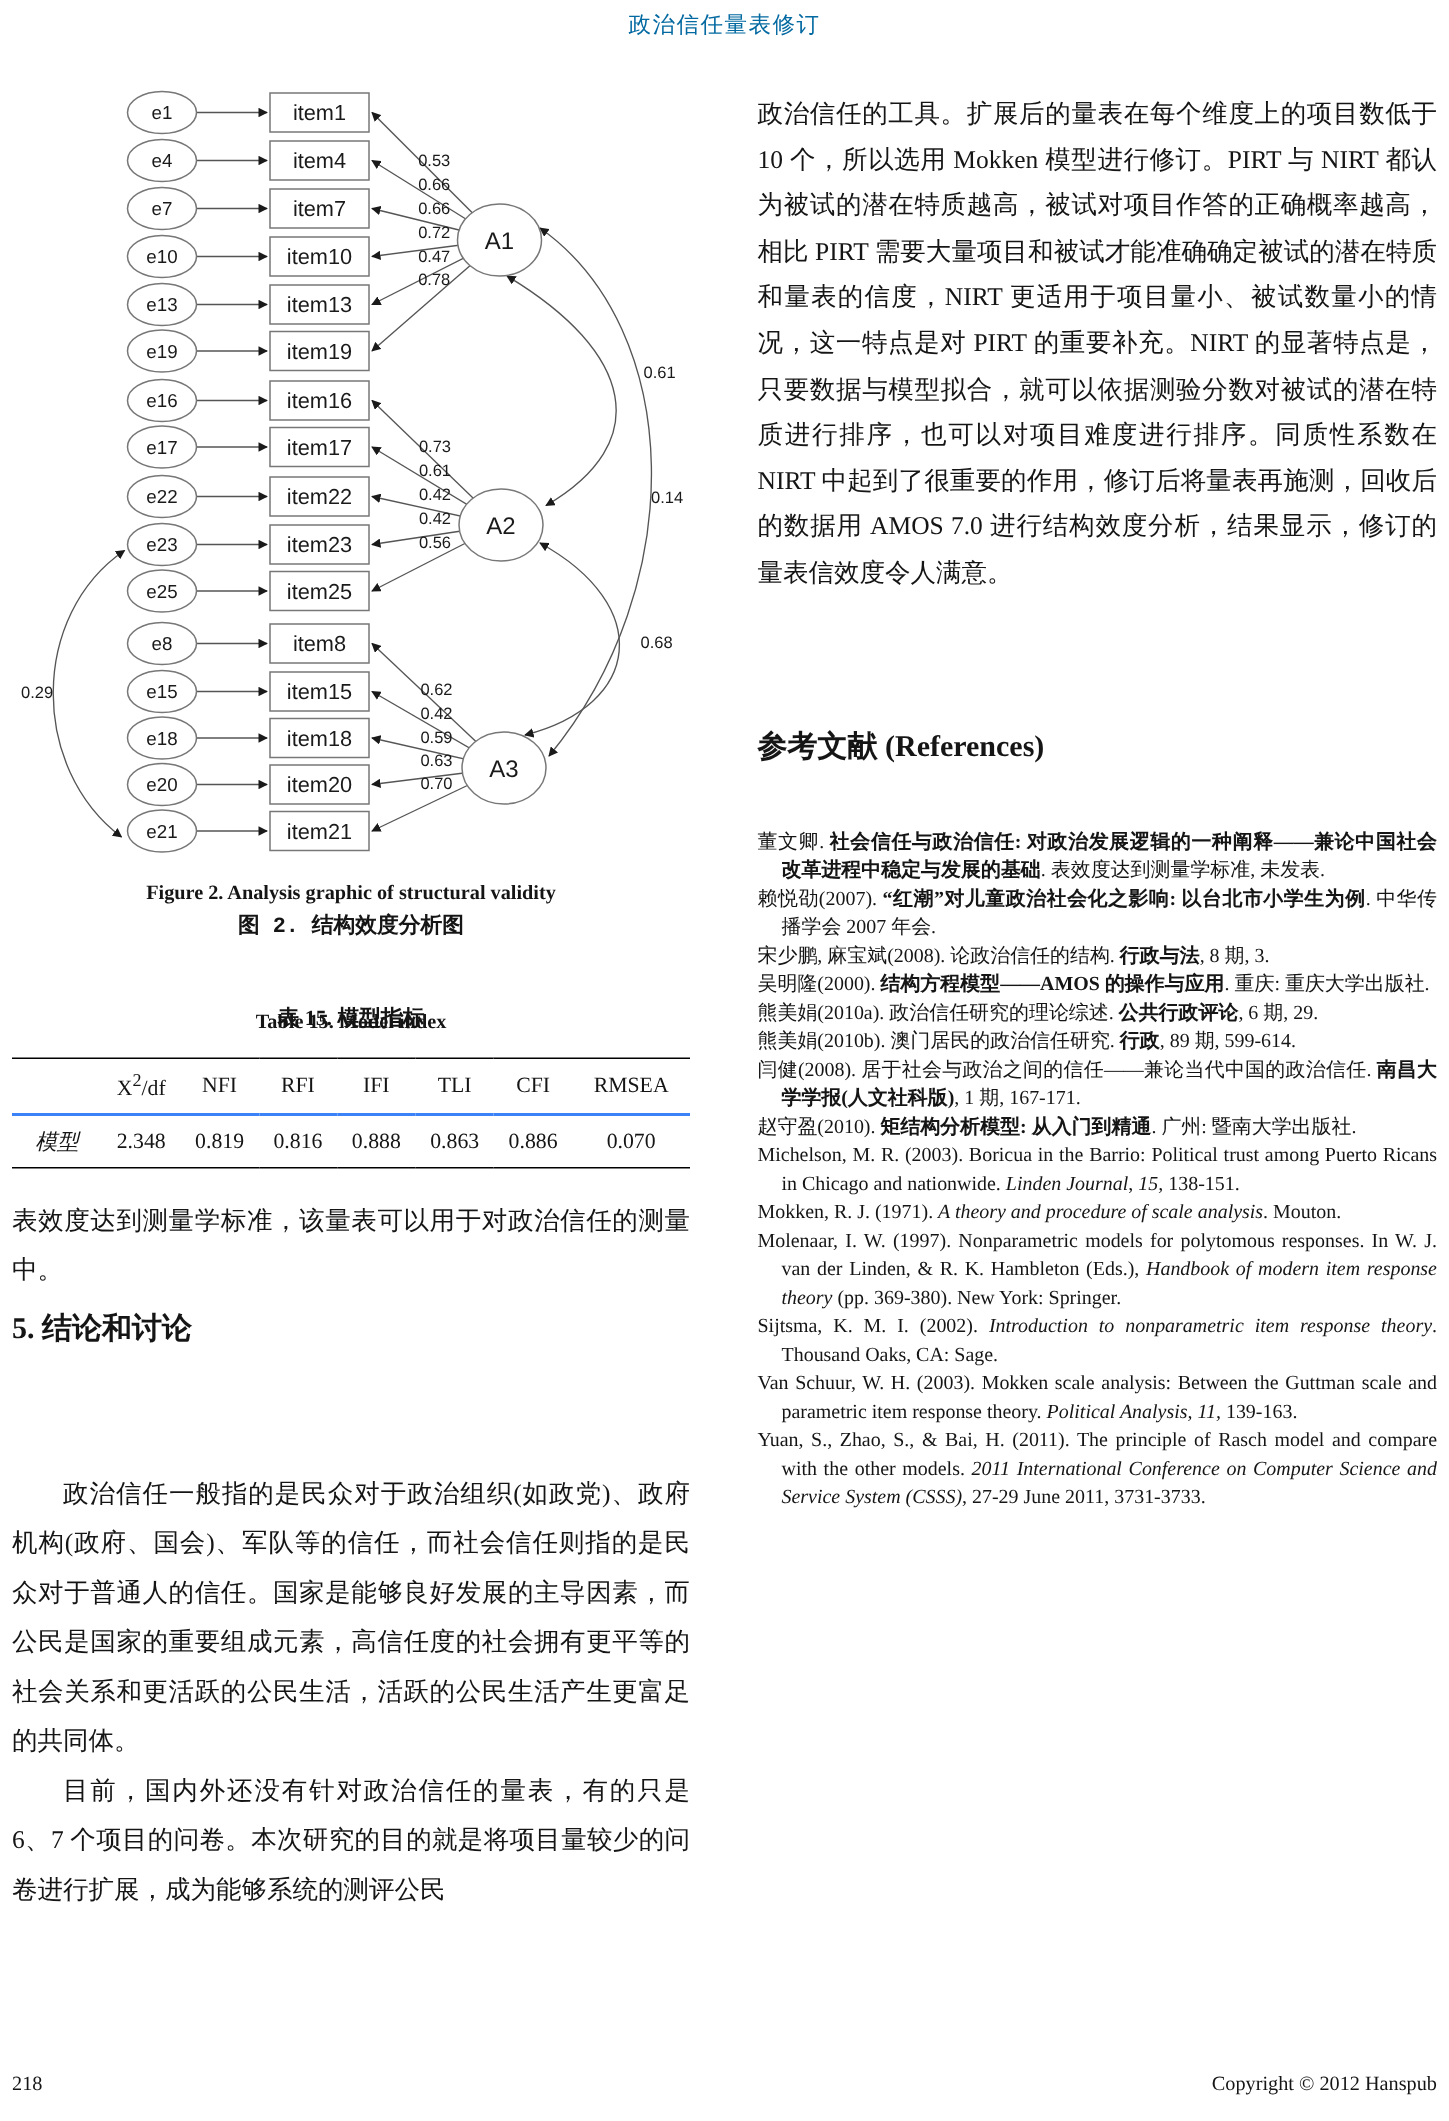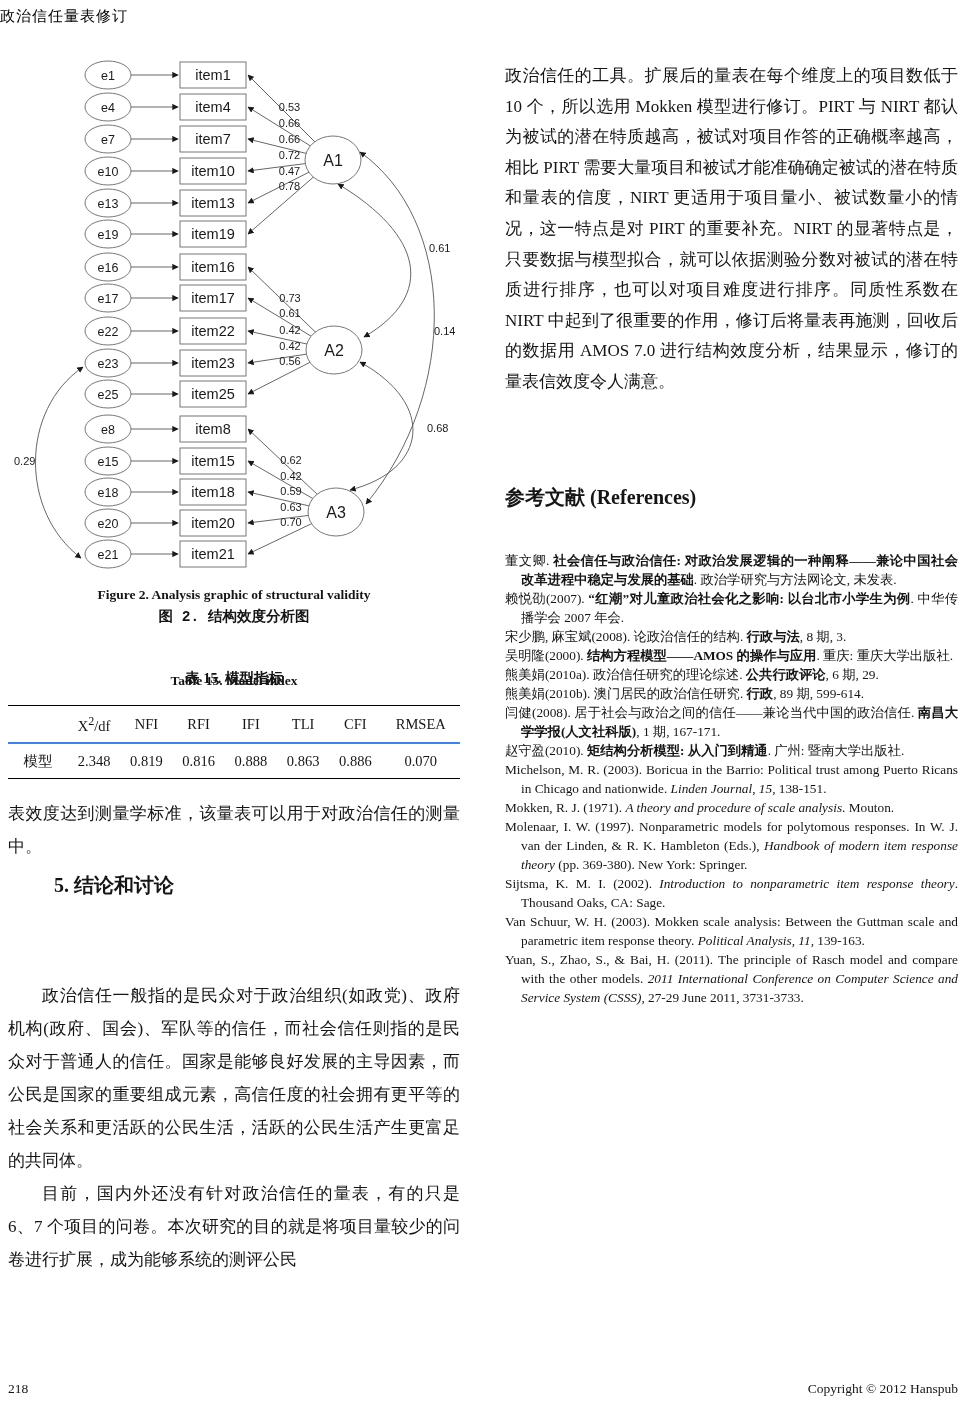--- a/index.html
+++ b/index.html
@@ -1,34 +1,34 @@
 <!DOCTYPE html>
 <html><head>
 <meta charset="utf-8">
 <style>
   html,body{margin:0;padding:0;background:#888;}
   .page{position:relative;width:966px;height:1414px;margin:0 auto;background:#ffffff;
         font-family:"Liberation Serif","DejaVu Serif",serif;color:#151515;overflow:hidden;}
-  .header-title{position:absolute;top:7px;left:0;width:100%;
-        font-size:15px;letter-spacing:1px;color:#000000;}
+  .header-title{position:absolute;top:7px;left:0;width:100%;text-align:center;
+        font-size:15px;letter-spacing:1px;color:#0369a1;}
   
   .sem-svg{position:absolute;left:8px;top:60px;}
   .cap{position:absolute;left:8px;width:452px;text-align:center;font-weight:bold;}
   .cap-en{top:587px;font-size:13.5px;}
   .cap-zh{top:607px;font-size:14.5px;font-family:Liberation Mono, monospace;}
   .tbl-en{top:649px;font-size:13.5px;margin-top:24px;}
   .tbl-zh{top:669px;font-size:14.5px;}
   table.model{position:absolute;left:8px;top:705px;width:452px;border-collapse:collapse;
         font-size:14.5px;border-top:1.6px solid #000;border-bottom:1.6px solid #000;}
   table.model th{font-weight:normal;text-align:center;height:34px;border-bottom:2px solid #3b82f6;}
   table.model td{text-align:center;height:32px;}
-  table.model .rowlab{width:58px;}
+  table.model .rowlab{width:58px;font-style:italic;}
   .body-par{font-size:17px;line-height:33px;text-align:justify;}
   .p-left-1{position:absolute;left:8px;top:797px;width:452px;}
-  .h-section{position:absolute;left:8px;top:872px;font-size:20px;font-weight:bold;margin-left:46px;}
+  .h-section{position:absolute;left:8px;top:872px;font-size:20px;font-weight:bold;}
   .p-left-2{position:absolute;left:8px;top:979px;width:452px;}
   .p-left-2 p{margin:0;text-indent:2em;}
   
   .p-right{position:absolute;left:505px;top:61px;width:453px;font-size:17px;
         line-height:30.6px;text-align:justify;}
   .h-refs{position:absolute;left:505px;top:484px;font-size:20px;font-weight:bold;}
   .refs{position:absolute;left:505px;top:551px;width:453px;font-size:13.3px;
         line-height:19px;text-align:justify;}
   .refs p{margin:0;padding-left:16px;text-indent:-16px;}
   .refs .b{font-weight:bold;}
@@ -226,21 +226,21 @@
   <div class="body-par p-left-2" id="left-paras">
       <p>政治信任一般指的是民众对于政治组织(如政党)、政府机构(政府、国会)、军队等的信任，而社会信任则指的是民众对于普通人的信任。国家是能够良好发展的主导因素，而公民是国家的重要组成元素，高信任度的社会拥有更平等的社会关系和更活跃的公民生活，活跃的公民生活产生更富足的共同体。</p>
       <p>目前，国内外还没有针对政治信任的量表，有的只是 6、7 个项目的问卷。本次研究的目的就是将项目量较少的问卷进行扩展，成为能够系统的测评公民</p>
     </div>
 
   <div class="p-right">政治信任的工具。扩展后的量表在每个维度上的项目数低于 10 个，所以选用 Mokken 模型进行修订。PIRT 与 NIRT 都认为被试的潜在特质越高，被试对项目作答的正确概率越高，相比 PIRT 需要大量项目和被试才能准确确定被试的潜在特质和量表的信度，NIRT 更适用于项目量小、被试数量小的情况，这一特点是对 PIRT 的重要补充。NIRT 的显著特点是，只要数据与模型拟合，就可以依据测验分数对被试的潜在特质进行排序，也可以对项目难度进行排序。同质性系数在 NIRT 中起到了很重要的作用，修订后将量表再施测，回收后的数据用 AMOS 7.0 进行结构效度分析，结果显示，修订的量表信效度令人满意。</div>
 
   <div class="h-refs">参考文献  (References)</div>
 
   <div class="refs" id="refs-list">
-      <p><span class="">董文卿. </span><span class="b">社会信任与政治信任: 对政治发展逻辑的一种阐释——兼论中国社会改革进程中稳定与发展的基础</span><span class="">. 政治学研究与方法网论文, 未发表.</span></p>
+      <p><span class="">董文卿. </span><span class="b">社会信任与政治信任: 对政治发展逻辑的一种阐释——兼论中国社会改革进程中稳定与发展的基础</span><span class="">. 表效度达到测量学标准, 未发表.</span></p>
       <p><span class="">赖悦劭(2007). </span><span class="b">“红潮”对儿童政治社会化之影响: 以台北市小学生为例</span><span class="">. 中华传播学会 2007 年会.</span></p>
       <p><span class="">宋少鹏, 麻宝斌(2008). 论政治信任的结构. </span><span class="b">行政与法</span><span class="">, 8 期, 3.</span></p>
       <p><span class="">吴明隆(2000). </span><span class="b">结构方程模型——AMOS 的操作与应用</span><span class="">. 重庆: 重庆大学出版社.</span></p>
       <p><span class="">熊美娟(2010a). 政治信任研究的理论综述. </span><span class="b">公共行政评论</span><span class="">, 6 期, 29.</span></p>
       <p><span class="">熊美娟(2010b). 澳门居民的政治信任研究. </span><span class="b">行政</span><span class="">, 89 期, 599-614.</span></p>
       <p><span class="">闫健(2008). 居于社会与政治之间的信任——兼论当代中国的政治信任. </span><span class="b">南昌大学学报(人文社科版)</span><span class="">, 1 期, 167-171.</span></p>
       <p><span class="">赵守盈(2010). </span><span class="b">矩结构分析模型: 从入门到精通</span><span class="">. 广州: 暨南大学出版社.</span></p>
       <p><span class="">Michelson, M. R. (2003). Boricua in the Barrio: Political trust among Puerto Ricans in Chicago and nationwide. </span><span class="i">Linden Journal</span><span class="">, </span><span class="i">15,</span><span class=""> 138-151.</span></p>
       <p><span class="">Mokken, R. J. (1971). </span><span class="i">A theory and procedure of scale analysis</span><span class="">. Mouton.</span></p>
       <p><span class="">Molenaar, I. W. (1997). Nonparametric models for polytomous responses. In W. J. van der Linden, &amp; R. K. Hambleton (Eds.), </span><span class="i">Handbook of modern item response theory</span><span class=""> (pp. 369-380). New York: Springer.</span></p>

